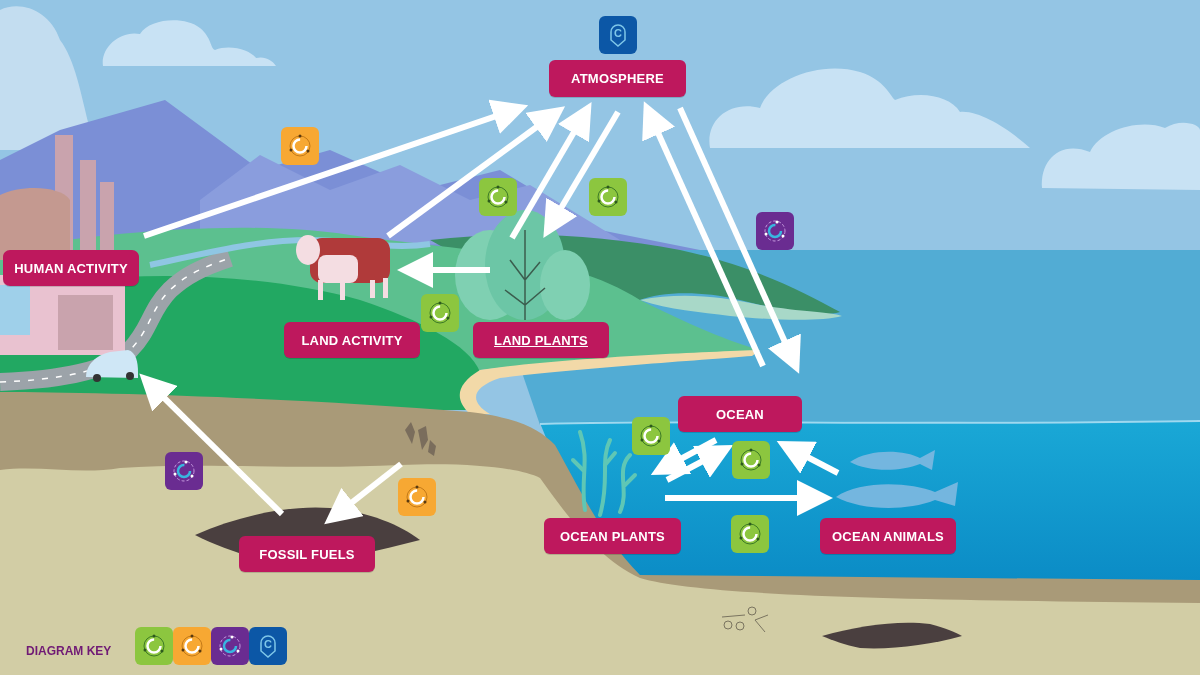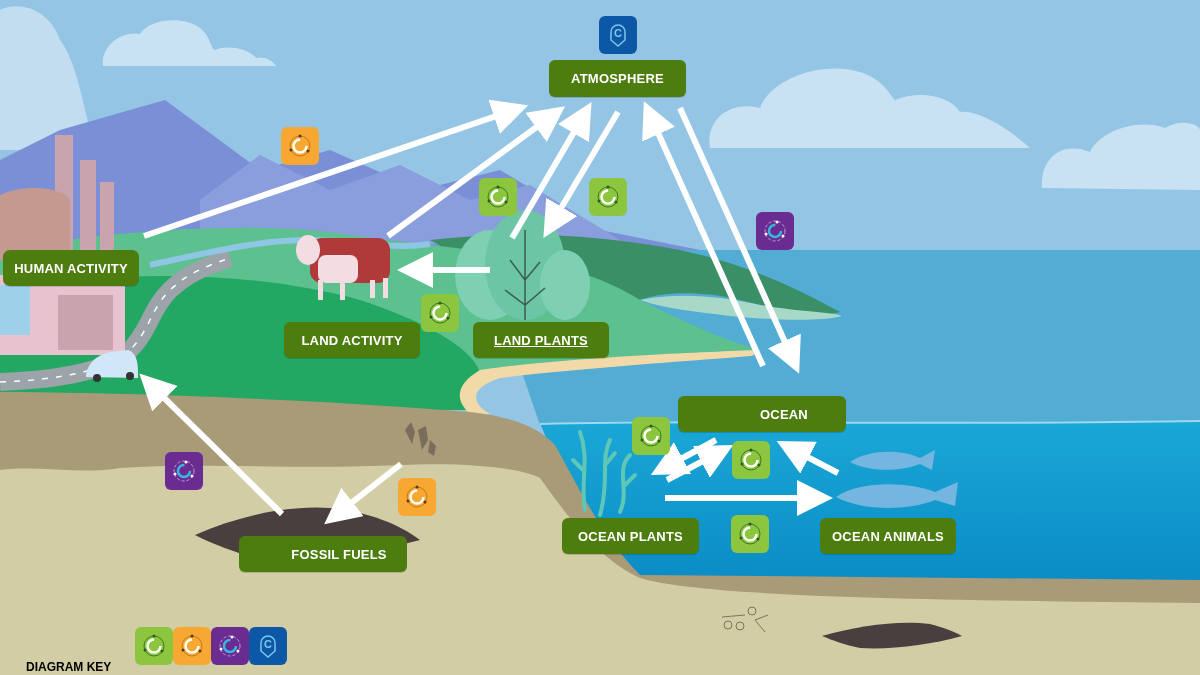--- a/index.html
+++ b/index.html
@@ -1,21 +1,21 @@
 <!DOCTYPE html>
 <html><head>
 <meta charset="utf-8">
 <style>
   html,body{margin:0;padding:0;}
   body{width:1200px;height:675px;overflow:hidden;position:relative;background:#94c5e4;font-family:"Liberation Sans","DejaVu Sans",sans-serif;}
   #scene{position:absolute;left:0;top:0;width:1200px;height:675px;}
-  .node{position:absolute;background:#4d7c0f;color:#ffffff;border-radius:6px;font-weight:bold;font-size:13px;letter-spacing:0.2px;display:flex;align-items:center;justify-content:center;box-shadow:0 1px 0 rgba(0,0,0,0.15);cursor:pointer;}
+  .node{position:absolute;background:#be185d;color:#ffffff;border-radius:6px;font-weight:bold;font-size:13px;letter-spacing:0.2px;display:flex;align-items:center;justify-content:center;box-shadow:0 1px 0 rgba(0,0,0,0.15);cursor:pointer;}
   .badge{position:absolute;width:38px;height:38px;border-radius:6px;display:flex;align-items:center;justify-content:center;}
   .badge svg{width:30px;height:30px;}
-  .key-label{position:absolute;left:26px;top:660px;font-size:12px;font-weight:bold;color:#000000;}
+  .key-label{position:absolute;left:26px;top:644px;font-size:12px;font-weight:bold;color:#701a75;}
 </style>
 </head>
 <body>
 
 <svg id="scene" viewBox="0 0 1200 675" xmlns="http://www.w3.org/2000/svg">
   <defs>
     <marker id="ah" markerWidth="6" markerHeight="6" refX="3.5" refY="3" orient="auto" markerUnits="strokeWidth">
       <path d="M0,0 L6,3 L0,6 z" fill="#ffffff"></path>
     </marker>
     <linearGradient id="deep" x1="0" y1="0" x2="0" y2="1">
@@ -137,23 +137,23 @@
     <line x1="667" y1="480" x2="720" y2="452"></line>
     <line x1="665" y1="498" x2="818" y2="498"></line>
     <line x1="838" y1="473" x2="790" y2="448"></line>
   </g>
 </svg>
 
 <div class="node" style="left:549px;top:60px;width:137px;height:37px;">ATMOSPHERE</div>
 <div class="node" style="left:3px;top:250px;width:136px;height:36px;border-radius:7px;">HUMAN ACTIVITY</div>
 <div class="node" style="left:284px;top:322px;width:136px;height:36px;">LAND ACTIVITY</div>
 <div class="node" style="left:473px;top:322px;width:136px;height:36px;text-decoration:underline;">LAND PLANTS</div>
-<div class="node" style="left:678px;top:396px;width:124px;height:36px;padding-left:44px;">OCEAN</div>
-<div class="node" style="left:239px;top:536px;width:136px;height:36px;padding-left:32px;">FOSSIL FUELS</div>
-<div class="node" style="left:562px;top:518px;width:137px;height:36px;">OCEAN PLANTS</div>
+<div class="node" style="left:678px;top:396px;width:124px;height:36px;">OCEAN</div>
+<div class="node" style="left:239px;top:536px;width:136px;height:36px;">FOSSIL FUELS</div>
+<div class="node" style="left:544px;top:518px;width:137px;height:36px;">OCEAN PLANTS</div>
 <div class="node" style="left:820px;top:518px;width:136px;height:36px;">OCEAN ANIMALS</div>
 
 <div class="badge" style="left:599px;top:16px;background:#0c57a6;">
   <svg viewBox="0 0 30 30">
       <path d="M8,12 a7,7 0 1 1 14,0 L22,20 L15,26 L8,20 Z" fill="none" stroke="#7fc7e9" stroke-width="1.5"></path>
       <text x="15" y="17" text-anchor="middle" font-size="11" font-weight="bold" fill="#7fc7e9" font-family="Liberation Sans, sans-serif">C</text>
     </svg>
 </div>
 <div class="badge" style="left:281px;top:127px;background:#f7a833;">
   <svg viewBox="0 0 30 30">

